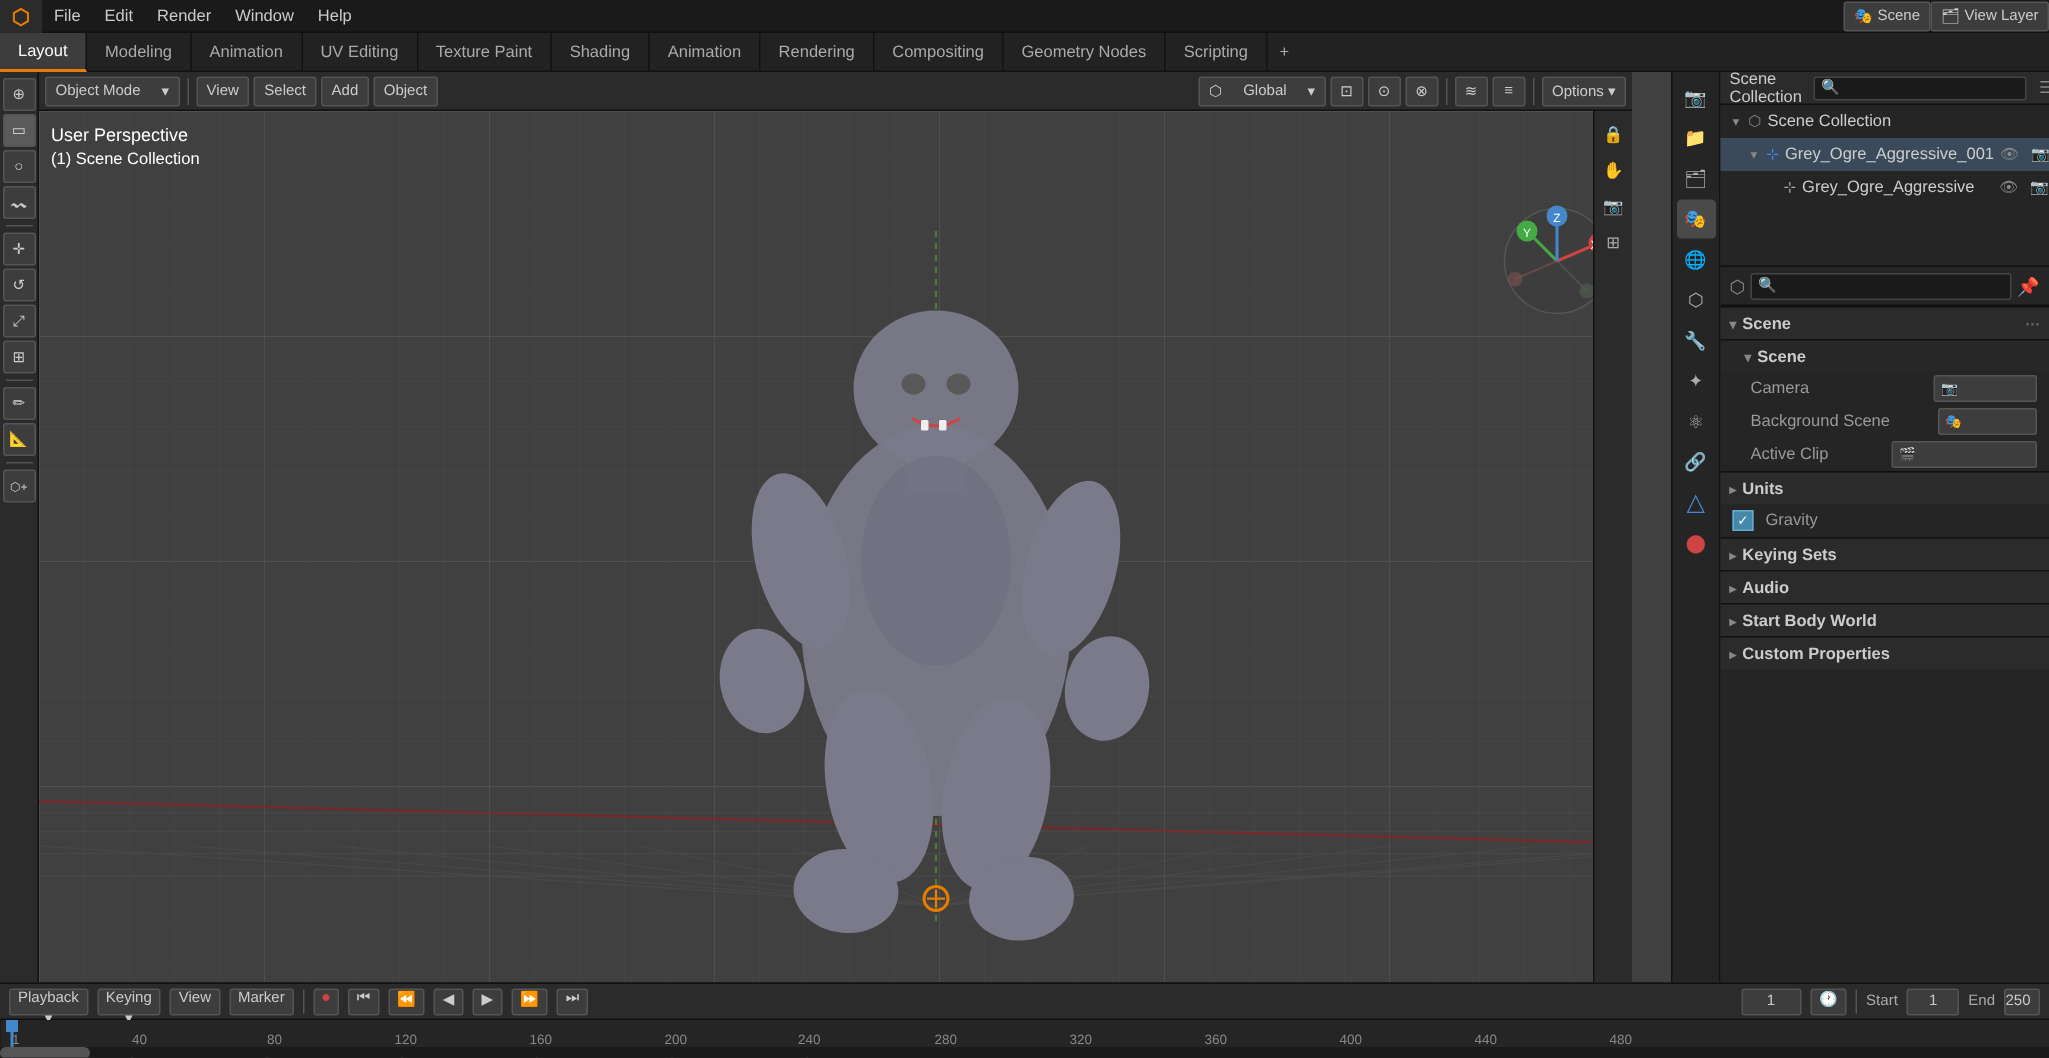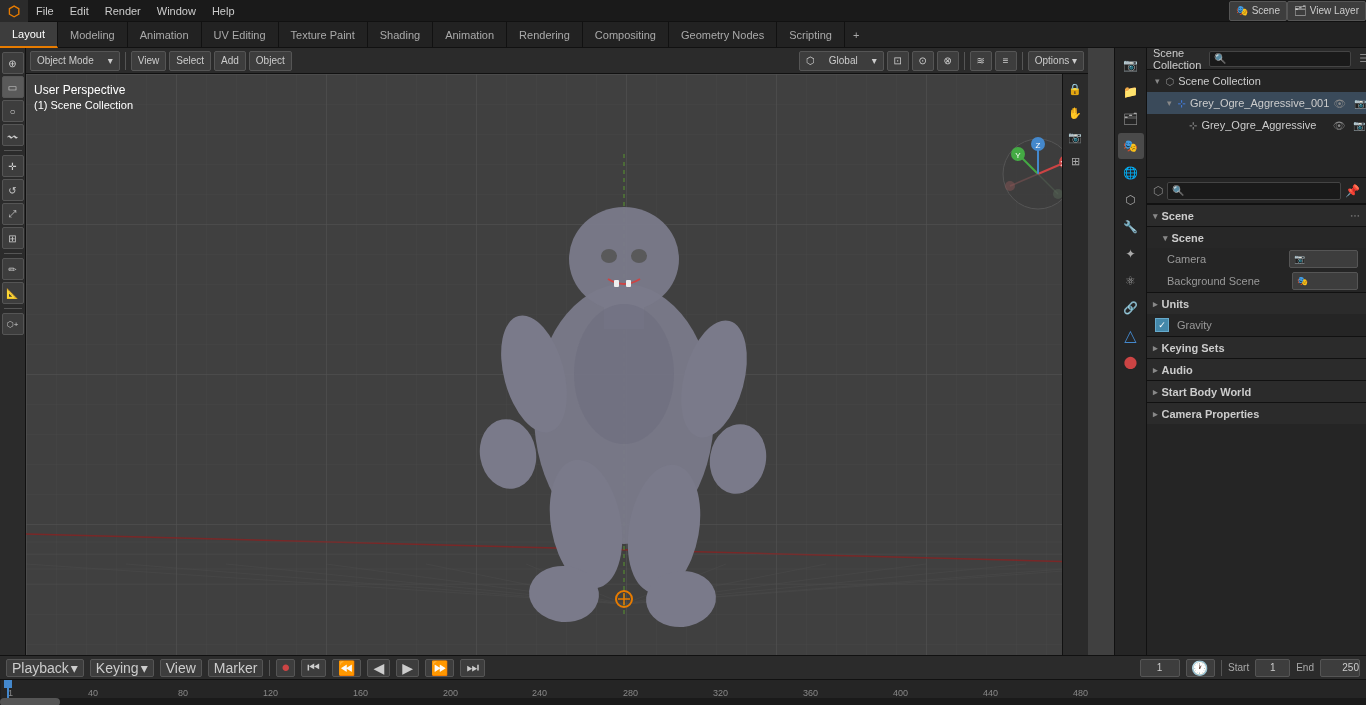--- a/index.html
+++ b/index.html
@@ -330,26 +330,27 @@
       height: 26px;
       position: relative;
       overflow: hidden;
     }
     .t-btn {
       height: 18px;
       padding: 0 5px;
       background: #3d3d3d;
       border: 1px solid #555;
       color: #ccc;
-      font-size: 14px;
+      font-size: 10px;
       display: flex;
       align-items: center;
       cursor: pointer;
       border-radius: 2px;
       gap: 2px;
+      flex-direction: column;
     }
     .tl-separator { width: 1px; height: 16px; background: #555; }
 
     
     .viewport-content {
       position: absolute;
       top: 26px;
       left: 0;
       right: 26px;
       bottom: 0;
@@ -644,20 +645,26 @@
         </div>
       </div>
 
       <div class="prop-row" style="padding-left:20px;gap:32px;">
         <span class="prop-label">Background Scene</span>
         <div class="prop-value">
           <span style="color:#aaa; font-size:9px;">🎭</span>
         </div>
       </div>
 
+      <div class="prop-row" style="padding-left:20px;">
+        <span class="prop-label">Active Clip</span>
+        <div class="prop-value">
+          <span style="color:#aaa; font-size:9px;">🎬</span>
+        </div>
+      </div>
 
       <div class="section-header">
         <span class="section-arrow">▸</span>
         <span>Units</span>
       </div>
 
       <div class="prop-row">
         <span style="width:14px; height:14px; background:#4488aa; border:1px solid #66aacc; display:flex; align-items:center; justify-content:center; font-size:9px; color:#fff; margin-right:4px; cursor:pointer;">✓</span>
         <span class="prop-label">Gravity</span>
       </div>
@@ -672,21 +679,21 @@
         <span>Audio</span>
       </div>
 
       <div class="section-header">
         <span class="section-arrow">▸</span>
         <span>Start Body World</span>
       </div>
 
       <div class="section-header">
         <span class="section-arrow">▸</span>
-        <span>Camera Properties</span>
+        <span>Custom Properties</span>
       </div>
     </div>
   </div>
 </div>
 
 <div id="timeline">
   <div id="timeline-header">
     <div class="t-btn">
       <span>Playback</span>
       <span>▾</span>
@@ -711,21 +718,21 @@
     <div class="t-btn">⏩</div>
     <div class="t-btn">⏭</div>
     <div style="flex:1"></div>
 
     <input type="text" value="1" style="width: 40px; height: 18px; background: rgb(61, 61, 61); border: 1px solid rgb(85, 85, 85); color: rgb(204, 204, 204); font-size: 10px; text-align: center; border-radius: 2px;">
     <div class="t-btn">🕐</div>
     <div class="tl-separator"></div>
     <span style="color:#aaa; font-size:10px;">Start</span>
     <input type="text" value="1" style="width: 35px; height: 18px; background: rgb(61, 61, 61); border: 1px solid rgb(85, 85, 85); color: rgb(204, 204, 204); font-size: 10px; text-align: center; border-radius: 2px;">
     <span style="color:#aaa; font-size:10px;">End</span>
-    <input type="text" value="250" style="width: 40px; height: 18px; background: rgb(61, 61, 61); border: 1px solid rgb(85, 85, 85); color: rgb(204, 204, 204); font-size: 10px; text-align: right; border-radius: 2px;">
+    <input type="text" value="250" style="width: 24px; height: 18px; background: rgb(61, 61, 61); border: 1px solid rgb(85, 85, 85); color: rgb(204, 204, 204); font-size: 10px; text-align: left; border-radius: 2px;">
   </div>
 
   <div id="timeline-ruler" style="background:#252525; position:relative; overflow:hidden;">
     <svg width="100%" height="26px" xmlns="http://www.w3.org/2000/svg">
       <rect width="100%" height="100%" fill="#252525"></rect>
 
       <line x1="0" y1="0" x2="0" y2="26" stroke="#1a1a1a" stroke-width="1"></line>
 
       <text x="8" y="16" fill="#888" font-size="9" font-family="Arial">1</text>
       <line x1="8" y1="18" x2="8" y2="26" stroke="#555" stroke-width="1"></line>

